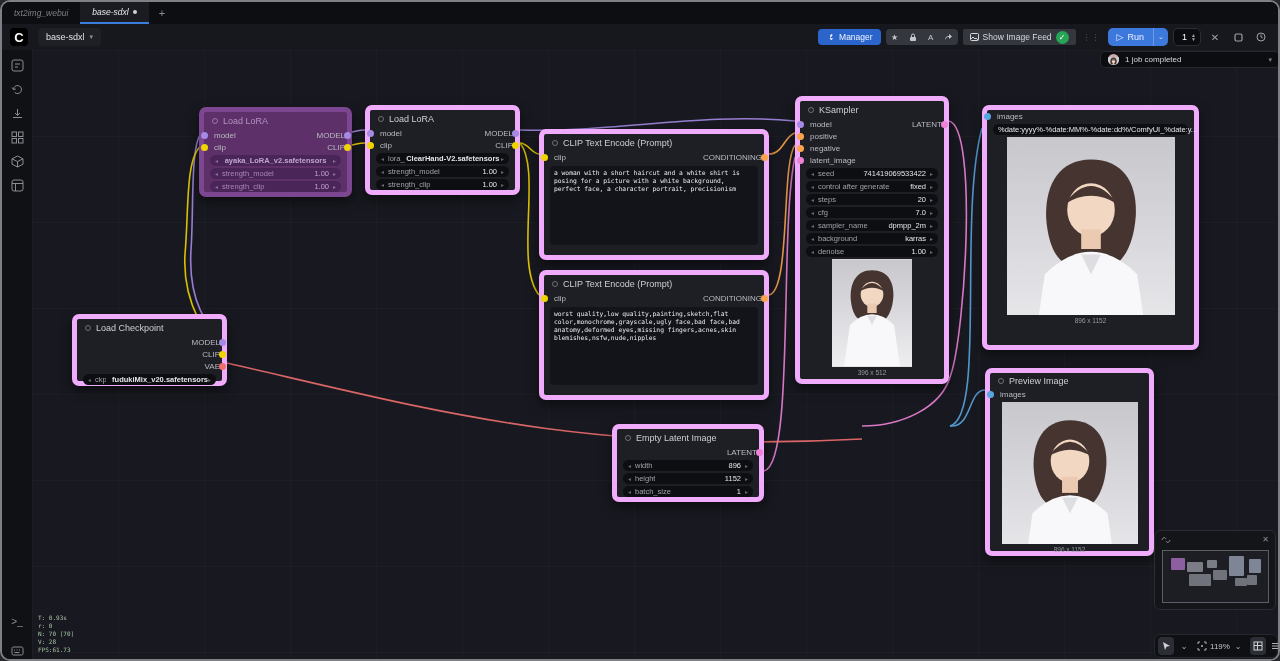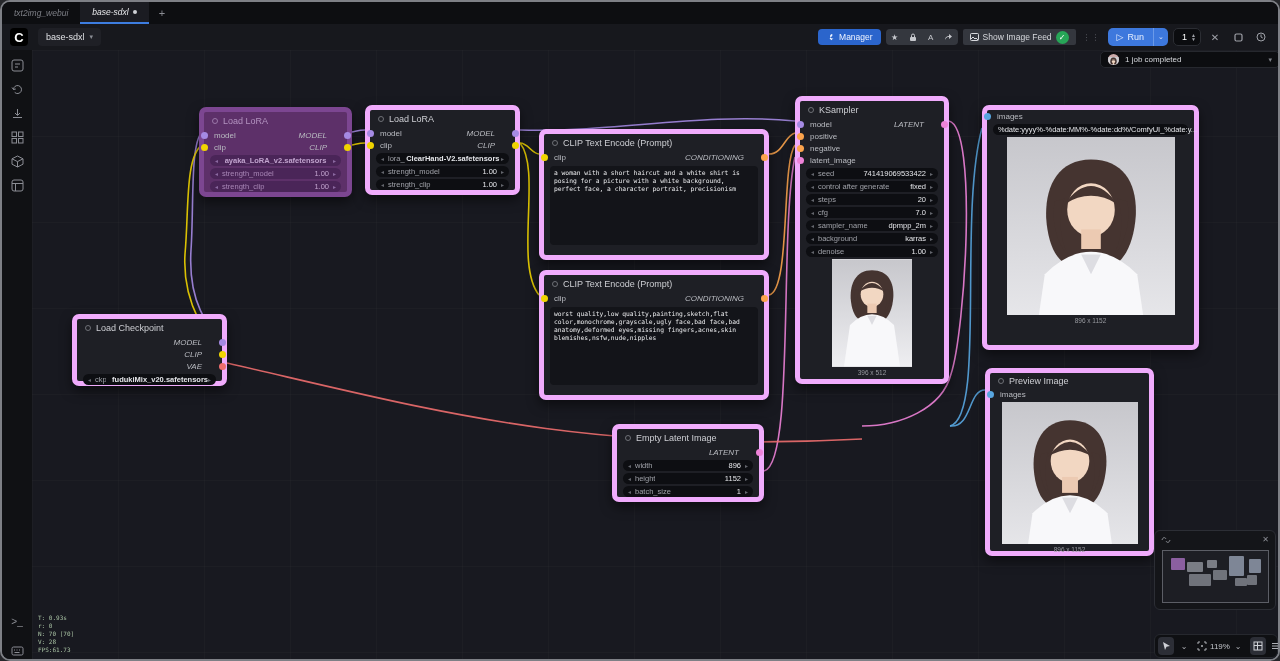--- a/index.html
+++ b/index.html
@@ -49,21 +49,21 @@
     background-size:86px 86px; }
   .wires { position:absolute; left:0; top:0; width:1280px; height:661px; pointer-events:none; z-index:2; }
 
   
   .node { position:absolute; background:#1e1f25; border:5px solid #f0abfc; border-radius:7px; box-shadow:0 5px 12px rgba(0,0,0,.5); z-index:3; color:#c3c5cb; }
   .nhead { height:17px; display:flex; align-items:center; gap:5px; padding:0 8px; font-size:9px; color:#cdced3; cursor:move; }
   .ndot { width:6px; height:6px; border-radius:50%; border:1.5px solid #6e7076; }
   .prow { position:relative; height:12px; display:flex; align-items:center; font-size:8px; color:#b9bbc1; }
   .pin { position:absolute; width:7px; height:7px; border-radius:50%; top:2.5px; }
   .pin.l { left:-3.5px; } .pin.r { right:-3.5px; }
-  .plab-l { margin-left:10px; } .plab-r { margin-left:auto; margin-right:20px;font-style:italic; }
+  .plab-l { margin-left:10px; } .plab-r { margin-left:auto; margin-right:2px; }
   .p-model{background:#a58ae3}.p-clip{background:#f0d400}.p-vae{background:#ee6e6e}
   .p-cond{background:#fba34c}.p-latent{background:#ee82d8}.p-image{background:#58a6e0}
   .widget { height:11px; margin:2px 6px; background:#0d0e12; border-radius:7px; display:flex; align-items:center; padding:0 5px; font-size:7.5px; color:#9fa1a8; cursor:pointer; }
   .widget .warr { color:#63656c; font-size:6px; }
   .widget .wlab { margin-left:4px; white-space:nowrap; overflow:hidden; }
   .widget .wval { margin-left:auto; margin-right:4px; color:#e4e5e9; white-space:nowrap; }
   .widget.center .wval { margin:0 auto; font-weight:bold; }
   .prompt { margin:3px 6px; height:calc(100% - 42px); background:#131419; border-radius:4px; padding:3px 4px; font-family:"DejaVu Sans Mono", monospace; font-size:6.3px; line-height:1.25; color:#e9eaec; overflow:hidden; cursor:text; }
   .nimg { margin:2px auto; background:#dcdcdf; overflow:hidden; display:block; }
   .ncap { text-align:center; font-size:6.5px; color:#97999f; }

